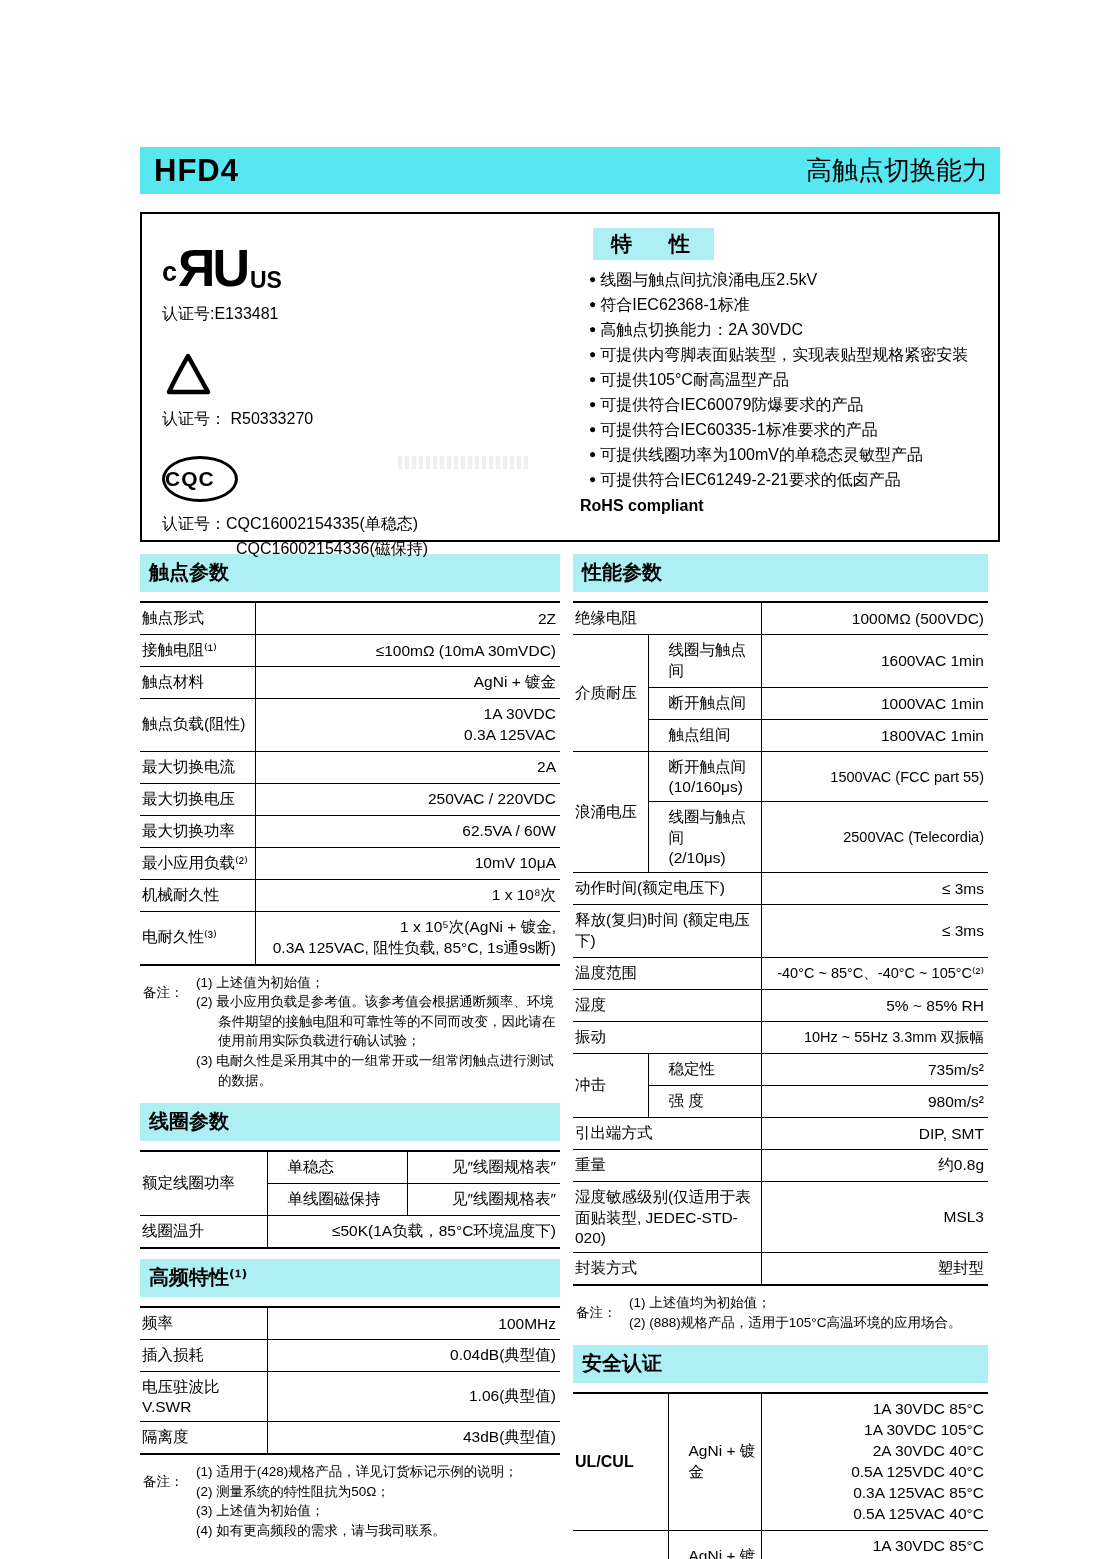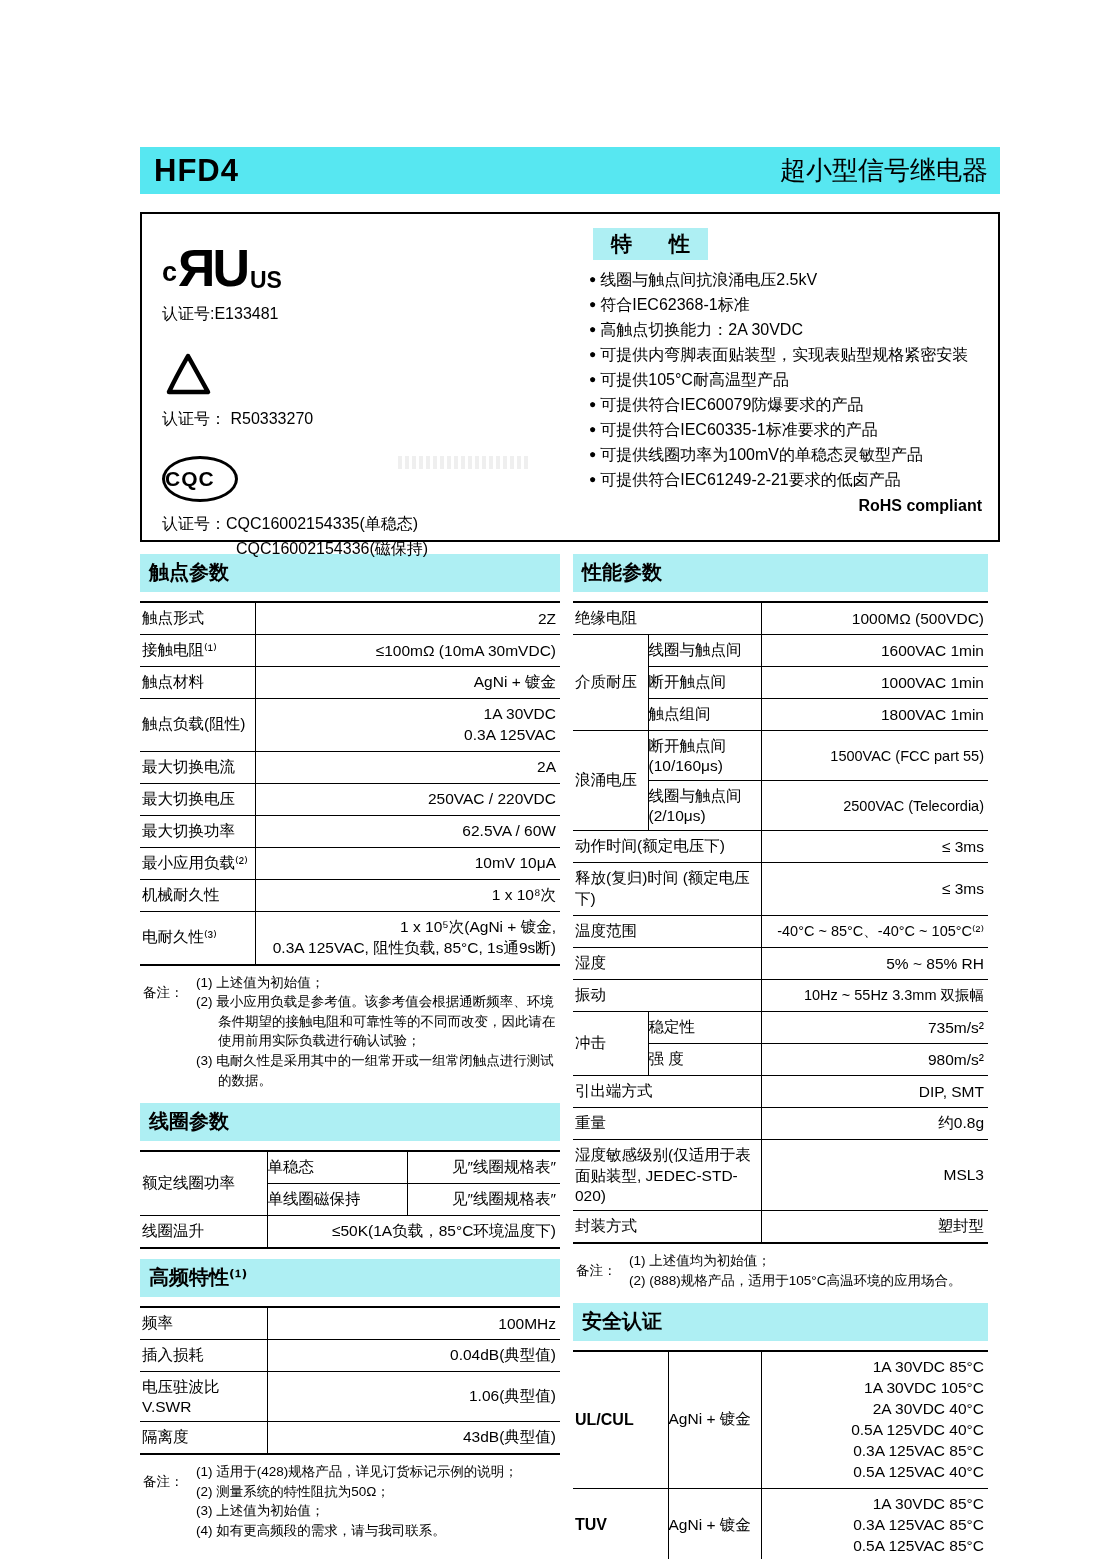--- a/index.html
+++ b/index.html
@@ -41,61 +41,61 @@
   .cqc-indent { padding-left:74px; }
   .watermark {
     position:absolute; left:256px; top:242px; width:132px; height:13px;
     background:repeating-linear-gradient(90deg,#e2e2e2 0 4px,#ffffff 4px 7px);
     opacity:.55;
   }
 
   .feat-heading {
     display:inline-block; background:#aeeff3;
     font-size:21px; font-weight:bold; letter-spacing:8px;
-    padding:2px 10px 2px 18px; margin:8px 0 5px 13px;
+    padding:2px 16px 2px 18px; margin:8px 0 5px 13px;
   }
   ul.features { list-style:none; margin:2px 0 0; padding:0 0 0 9px; }
   ul.features li { font-size:16px; line-height:25px; white-space:nowrap; }
   ul.features li::before { content:"●"; font-size:12px; margin-right:4px; vertical-align:2px; }
-  .rohs { text-align:right; font-weight:bold; font-size:16px; margin-top:5px; padding-right:2px; }
+  .rohs { font-weight:bold; font-size:16px; margin-top:5px; padding-right:2px; }
 
   
   .columns { display:flex; gap:13px; margin-top:12px; align-items:flex-start; }
   .col-left  { width:420px; }
   .col-right { width:415px; }
 
   .section-bar {
     background:#aeeff3; font-size:20px; font-weight:bold;
     padding:5px 0 6px 9px; margin-bottom:9px;
   }
   .mt { margin-top:10px; }
 
   table { width:100%; border-collapse:collapse; border-top:2px solid #000; border-bottom:2px solid #000; font-size:15.5px; table-layout:fixed; }
   td { border-top:1px solid #000; padding:5px 4px; vertical-align:middle; word-wrap:break-word; }
   tr:first-child > td { border-top:none; }
   td.lbl { text-align:left; padding-left:2px; }
-  td.mid { border-left:1.5px solid #000; padding-left:0; }
+  td.mid { border-left:1.5px solid #000; padding-left:20px; }
   td.val { text-align:right; border-left:1.5px solid #000; padding-right:4px; }
   td.val div { line-height:1.35; }
   .tight { font-size:14.5px; white-space:nowrap; }
   .agency { font-weight:bold; font-size:16px; }
   .loads div { line-height:1.3; white-space:nowrap; }
 
   .notes { position:relative; font-size:13.5px; padding-left:56px; margin:7px 0 13px; line-height:1.45; }
   .notes-label { position:absolute; left:3px; top:10px; }
   .note-item { padding-left:22px; text-indent:-22px; }
 </style>
 </head>
 <body>
 
 <div class="page">
 
   <div class="titlebar">
     <span class="title-model">HFD4</span>
-    <span class="title-product">超小型信号继电器</span>
+    <span class="title-product">高触点切换能力</span>
   </div>
 
   <div class="cert-box">
     <div class="cert-col">
       <div class="ul-mark">
         <span class="ul-c">c</span>
           <span class="ul-ru">ЯU</span>
           <span class="ul-us">US</span>
       </div>
       <div class="cert-line">认证号:E133481</div>

